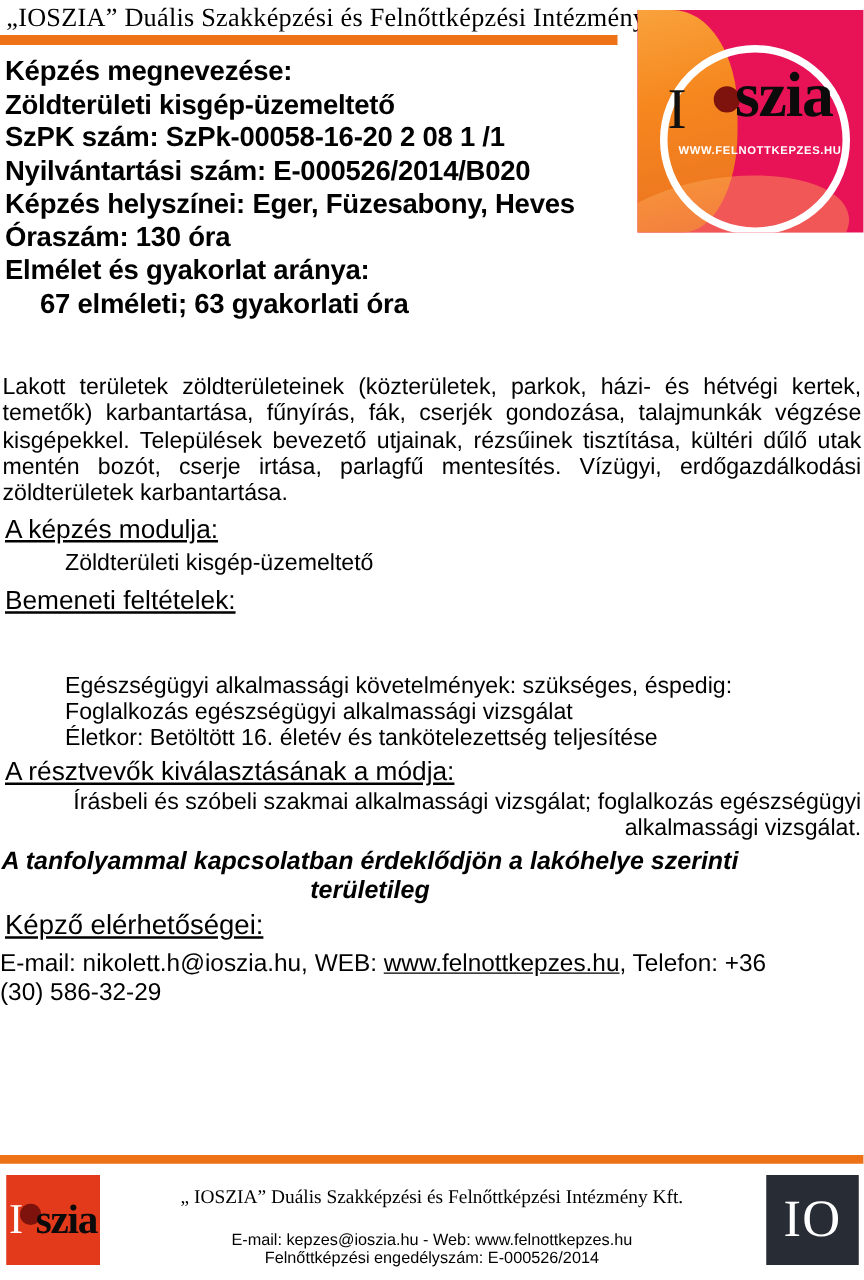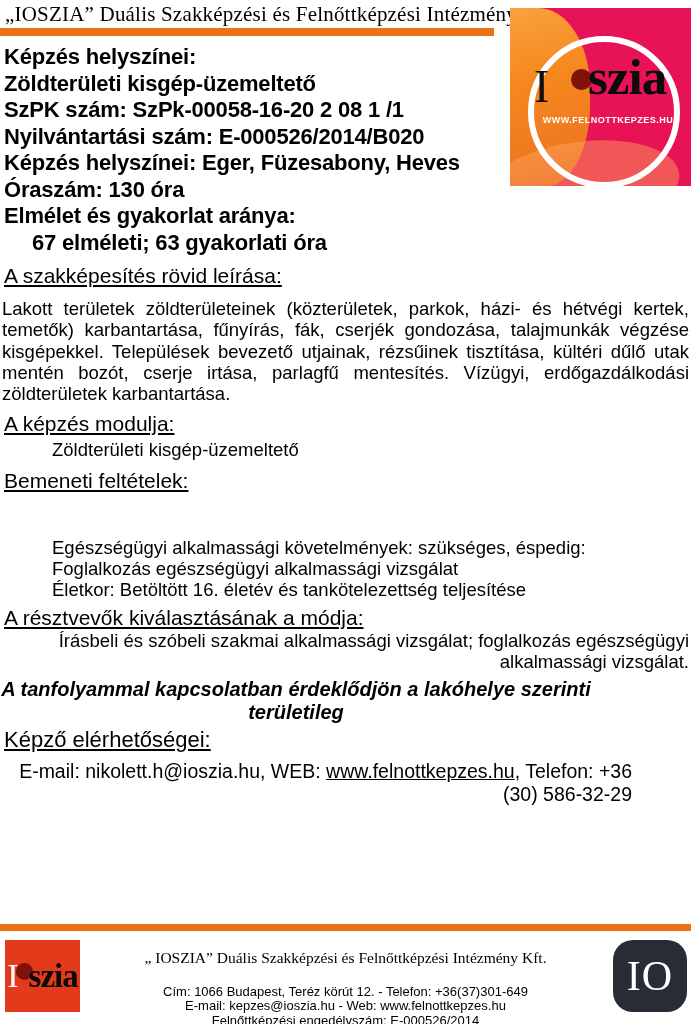--- a/index.html
+++ b/index.html
@@ -37,68 +37,67 @@
   
   .sec-h{position:absolute;left:4px;font-size:21px;text-decoration:underline;white-space:nowrap;}
   .body-text{position:absolute;left:2px;width:687px;font-size:18.5px;line-height:21.3px;}
   .just{text-align:justify;}
   .item{position:absolute;left:52px;width:625px;font-size:18.5px;line-height:21.3px;}
   .hang{ text-indent:52px;text-align:right;}
 
   .notice{position:absolute;left:0;top:678px;width:592px;text-align:center;
           font-weight:bold;font-style:italic;font-size:20px;line-height:23px;}
 
-  .contact-line{position:absolute;left:0;top:760px;width:632px;text-align:right;font-size:19.5px;}
+  .contact-line{position:absolute;left:0;top:760px;width:632px;text-align:left;font-size:19.5px;}
   .contact-line .u{text-decoration:underline;}
 
   
   .footer-rule{position:absolute;left:0;top:924px;width:691px;height:7px;background:#ED7117;}
   .flogo{position:absolute;top:940px;display:flex;align-items:center;justify-content:center;}
   .flogo-left{left:5px;width:75px;height:72px;background:#E23A1B;}
   .fl-i{font-family:"Liberation Serif",serif;font-size:34px;color:#fff;line-height:1;}
   .fl-dot{width:17px;height:17px;background:#7E120C;border-radius:50%;margin:0 -4px 10px -3px;}
   .fl-szia{font-family:"Liberation Serif",serif;font-weight:bold;font-size:33px;color:#0b0b0b;
            line-height:1;letter-spacing:-1px;}
-  .flogo-right{left:613px;width:74px;height:72px;background:#272C35;border-radius:20px;}
+  .flogo-right{left:613px;width:74px;height:72px;background:#272C35;}
   .fr-io{font-family:"Liberation Serif",serif;font-size:42px;color:#fff;letter-spacing:1px;}
 
   .footer-text{position:absolute;left:80px;top:949px;width:531px;text-align:center;}
   .footer-company{font-family:"Liberation Serif",serif;font-size:15.5px;margin-bottom:18px;white-space:nowrap;}
   .footer-line{font-size:13px;line-height:14.4px;white-space:nowrap;}
 </style>
 </head>
 <body>
 
 <div class="page">
 
   <div class="doc-title">„IOSZIA” Duális Szakképzési és Felnőttképzési Intézmény</div>
   <div class="top-rule"></div>
 
   <div class="course-info">
-    <div>Képzés helyszínei:</div>
+    <div>Képzés megnevezése:</div>
     <div>Zöldterületi kisgép-üzemeltető</div>
     <div>SzPK szám: SzPk-00058-16-20 2 08 1 /1</div>
     <div>Nyilvántartási szám: E-000526/2014/B020</div>
     <div>Képzés helyszínei: Eger, Füzesabony, Heves</div>
     <div>Óraszám: 130 óra</div>
     <div>Elmélet és gyakorlat aránya:</div>
     <div class="indent">67 elméleti; 63 gyakorlati óra</div>
   </div>
 
   <div class="logo">
     <div class="logo-left"></div>
     <div class="logo-swoosh"></div>
     <div class="logo-ring"></div>
     <div class="logo-i">I</div>
     <div class="logo-dot"></div>
     <div class="logo-szia">szia</div>
     <div class="logo-url">WWW.FELNOTTKEPZES.HU</div>
   </div>
 
-  <div class="sec-h" style="top:264px;">A szakképesítés rövid leírása:</div>
   <div class="body-text just" style="top:298px;">Lakott területek zöldterületeinek (közterületek, parkok, házi- és hétvégi kertek, temetők) karbantartása, fűnyírás, fák, cserjék gondozása, talajmunkák végzése kisgépekkel. Települések bevezető utjainak, rézsűinek tisztítása, kültéri dűlő utak mentén bozót, cserje irtása, parlagfű mentesítés. Vízügyi, erdőgazdálkodási zöldterületek karbantartása.</div>
 
   <div class="sec-h" style="top:412px;">A képzés modulja:</div>
   <div class="item" style="top:439px;">Zöldterületi kisgép-üzemeltető</div>
 
   <div class="sec-h" style="top:469px;">Bemeneti feltételek:</div>
   <div class="item" style="top:537px;">Egészségügyi alkalmassági követelmények: szükséges, éspedig: Foglalkozás egészségügyi alkalmassági vizsgálat</div>
   <div class="item" style="top:579px;">Életkor: Betöltött 16. életév és tankötelezettség teljesítése</div>
 
   <div class="sec-h" style="top:606px;">A résztvevők kiválasztásának a módja:</div>
@@ -116,21 +115,20 @@
   <div class="footer-rule"></div>
 
   <div class="flogo flogo-left">
     <span class="fl-i">I</span>
     <span class="fl-dot"></span>
     <span class="fl-szia">szia</span>
   </div>
 
   <div class="footer-text">
     <div class="footer-company">„ IOSZIA” Duális Szakképzési és Felnőttképzési Intézmény Kft.</div>
-    <div class="footer-line">Cím: 1066 Budapest, Teréz körút 12. - Telefon: +36(37)301-649</div>
     <div class="footer-line">E-mail: kepzes@ioszia.hu - Web: www.felnottkepzes.hu</div>
     <div class="footer-line">Felnőttképzési engedélyszám: E-000526/2014</div>
   </div>
 
   <div class="flogo flogo-right">
     <span class="fr-io">IO</span>
   </div>
 
 </div>
 

